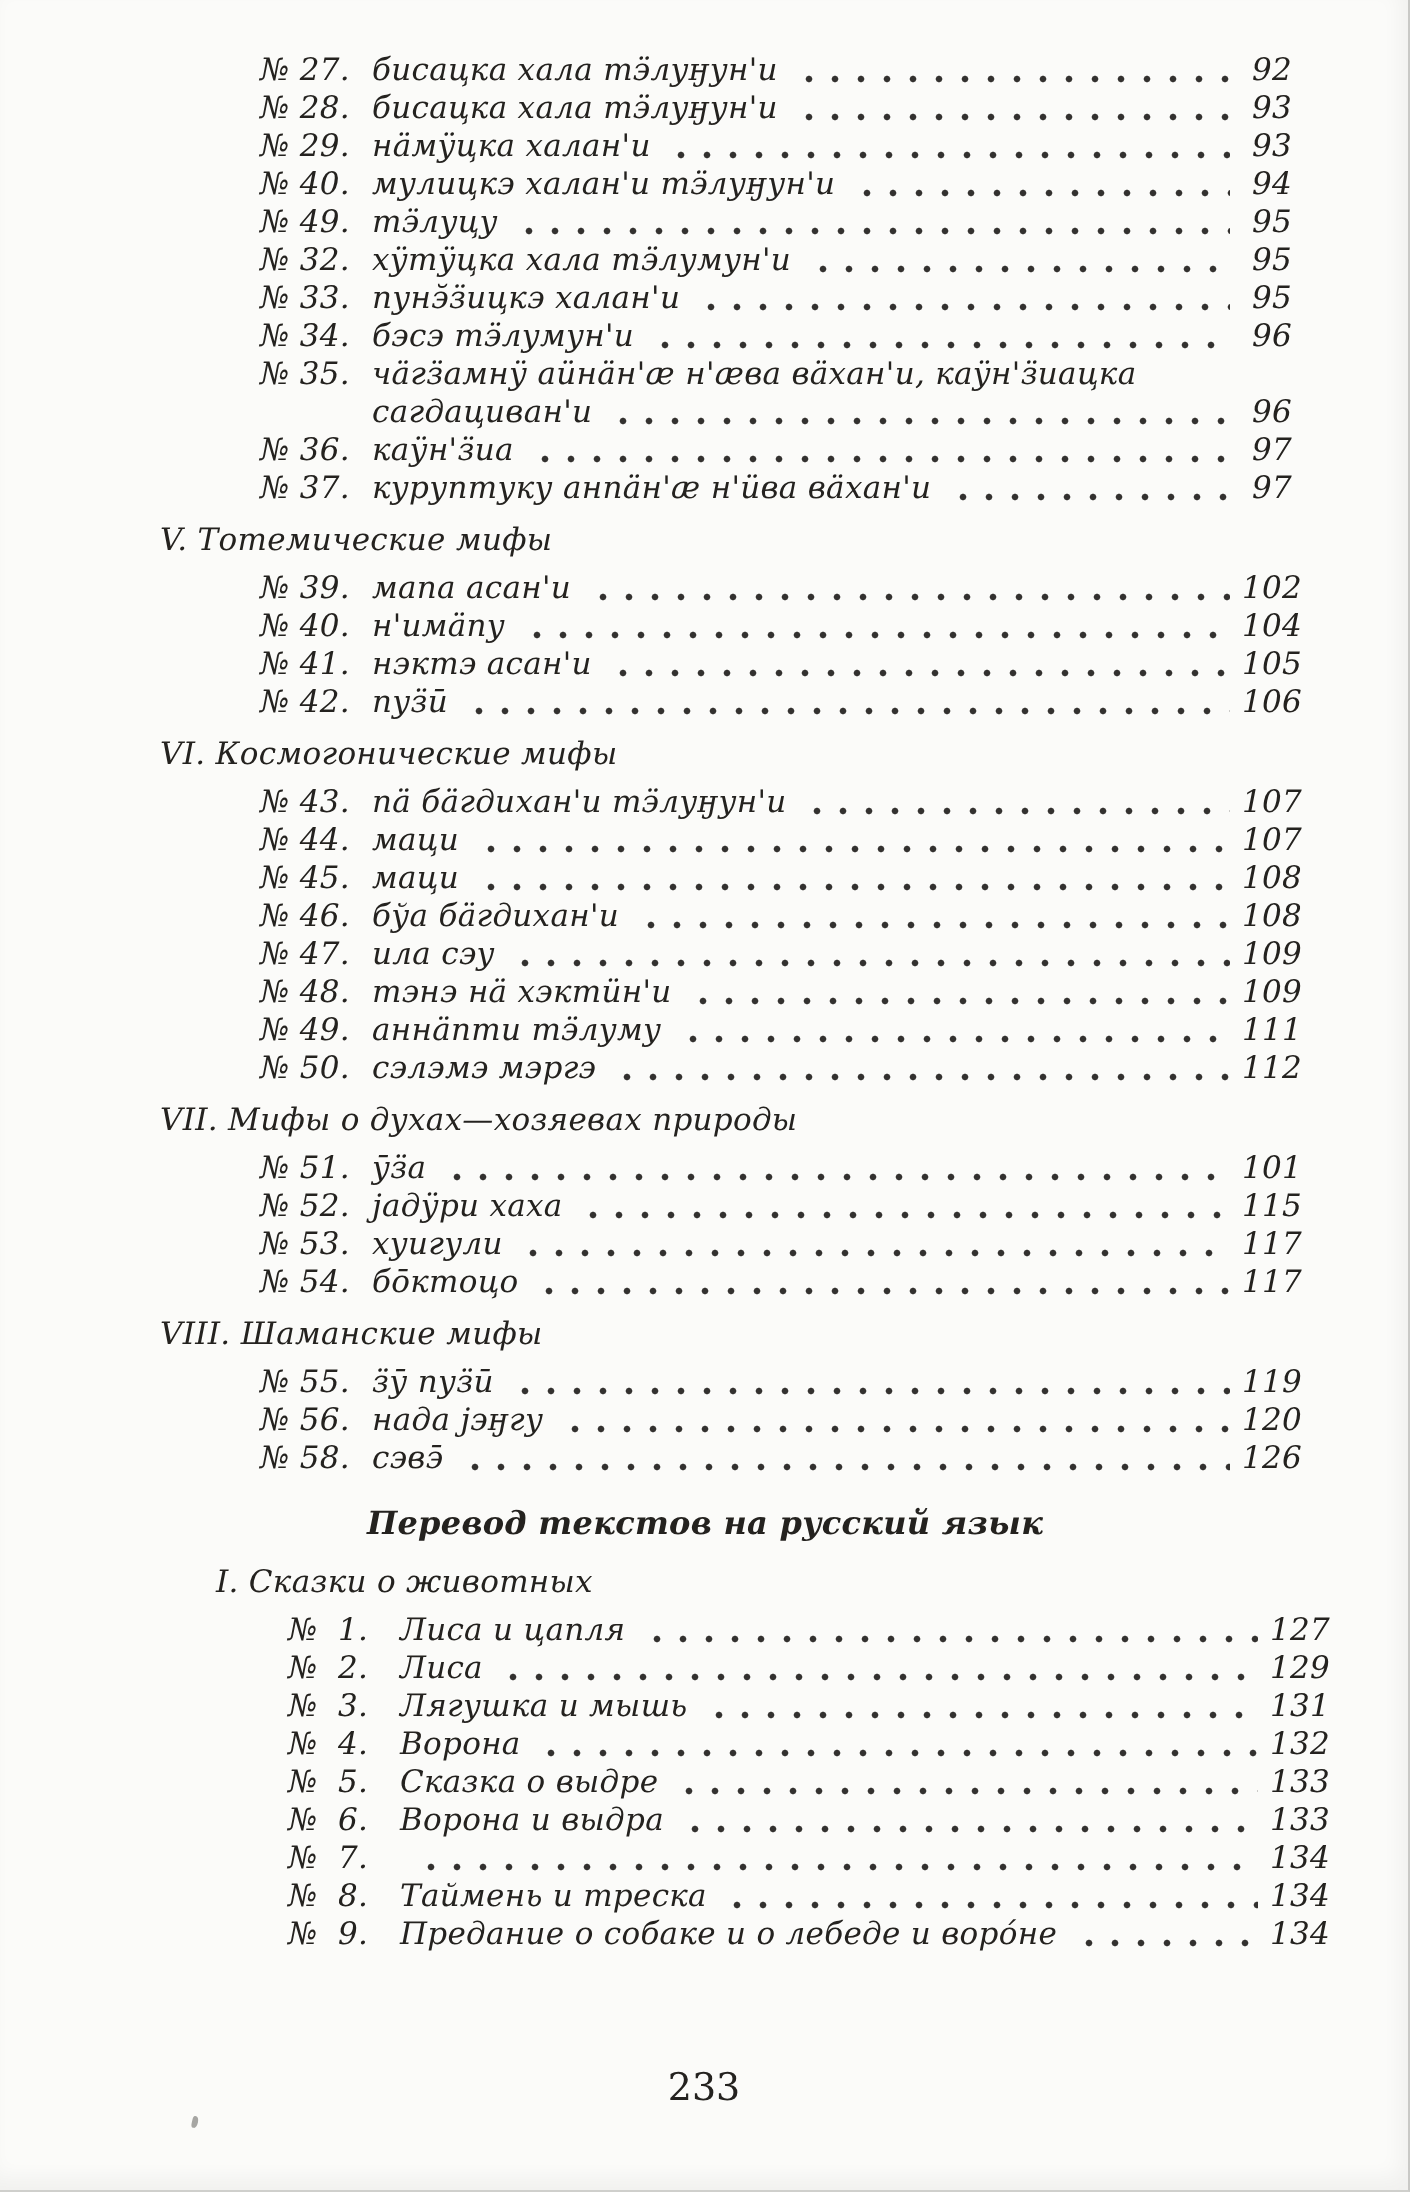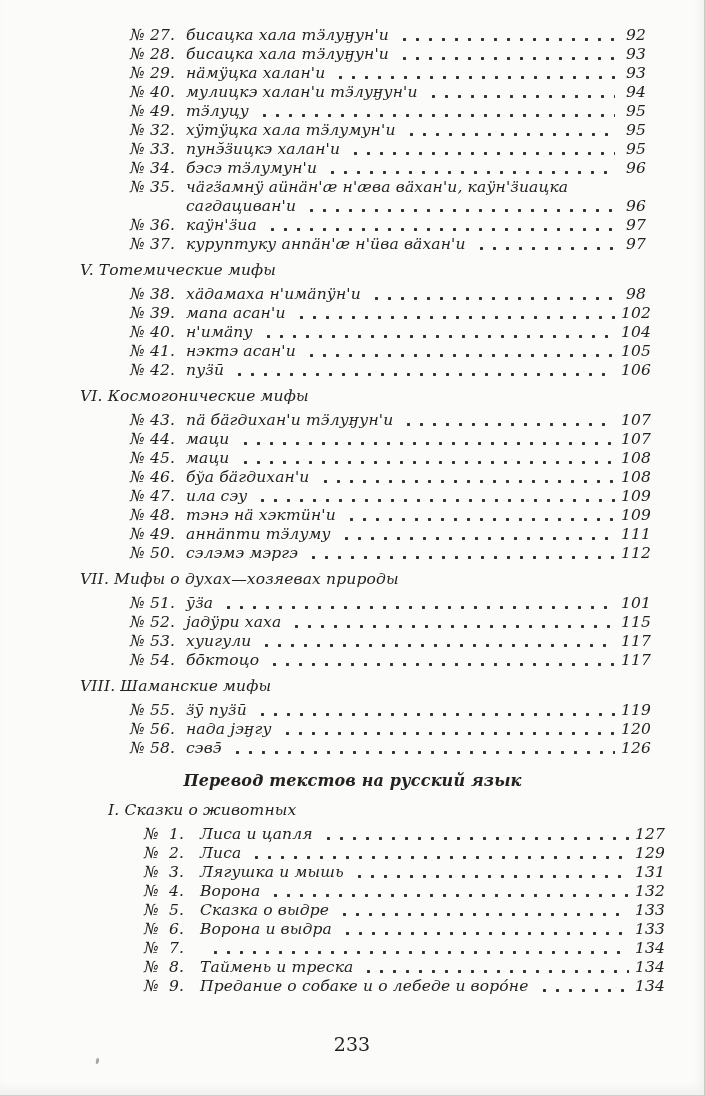--- a/index.html
+++ b/index.html
@@ -148,26 +148,20 @@
         <div class="row">
           <span class="num">№ 37.</span>
           <span class="title">куруптуку анпӓн'æ н'ӥва вӓхан'и</span>
           <span class="dots"></span>
           <span class="pg">97</span>
         </div>
       </section>
       <section class="block section">
         <div class="section-heading">V. Тотемические мифы</div>
         <div class="row">
-          <span class="num">№ 38.</span>
-          <span class="title">хӓдамаха н'имӓпӱн'и</span>
-          <span class="dots"></span>
-          <span class="pg">98</span>
-        </div>
-        <div class="row">
           <span class="num">№ 39.</span>
           <span class="title">мапа асан'и</span>
           <span class="dots"></span>
           <span class="pg">102</span>
         </div>
         <div class="row">
           <span class="num">№ 40.</span>
           <span class="title">н'имӓпу</span>
           <span class="dots"></span>
           <span class="pg">104</span>

